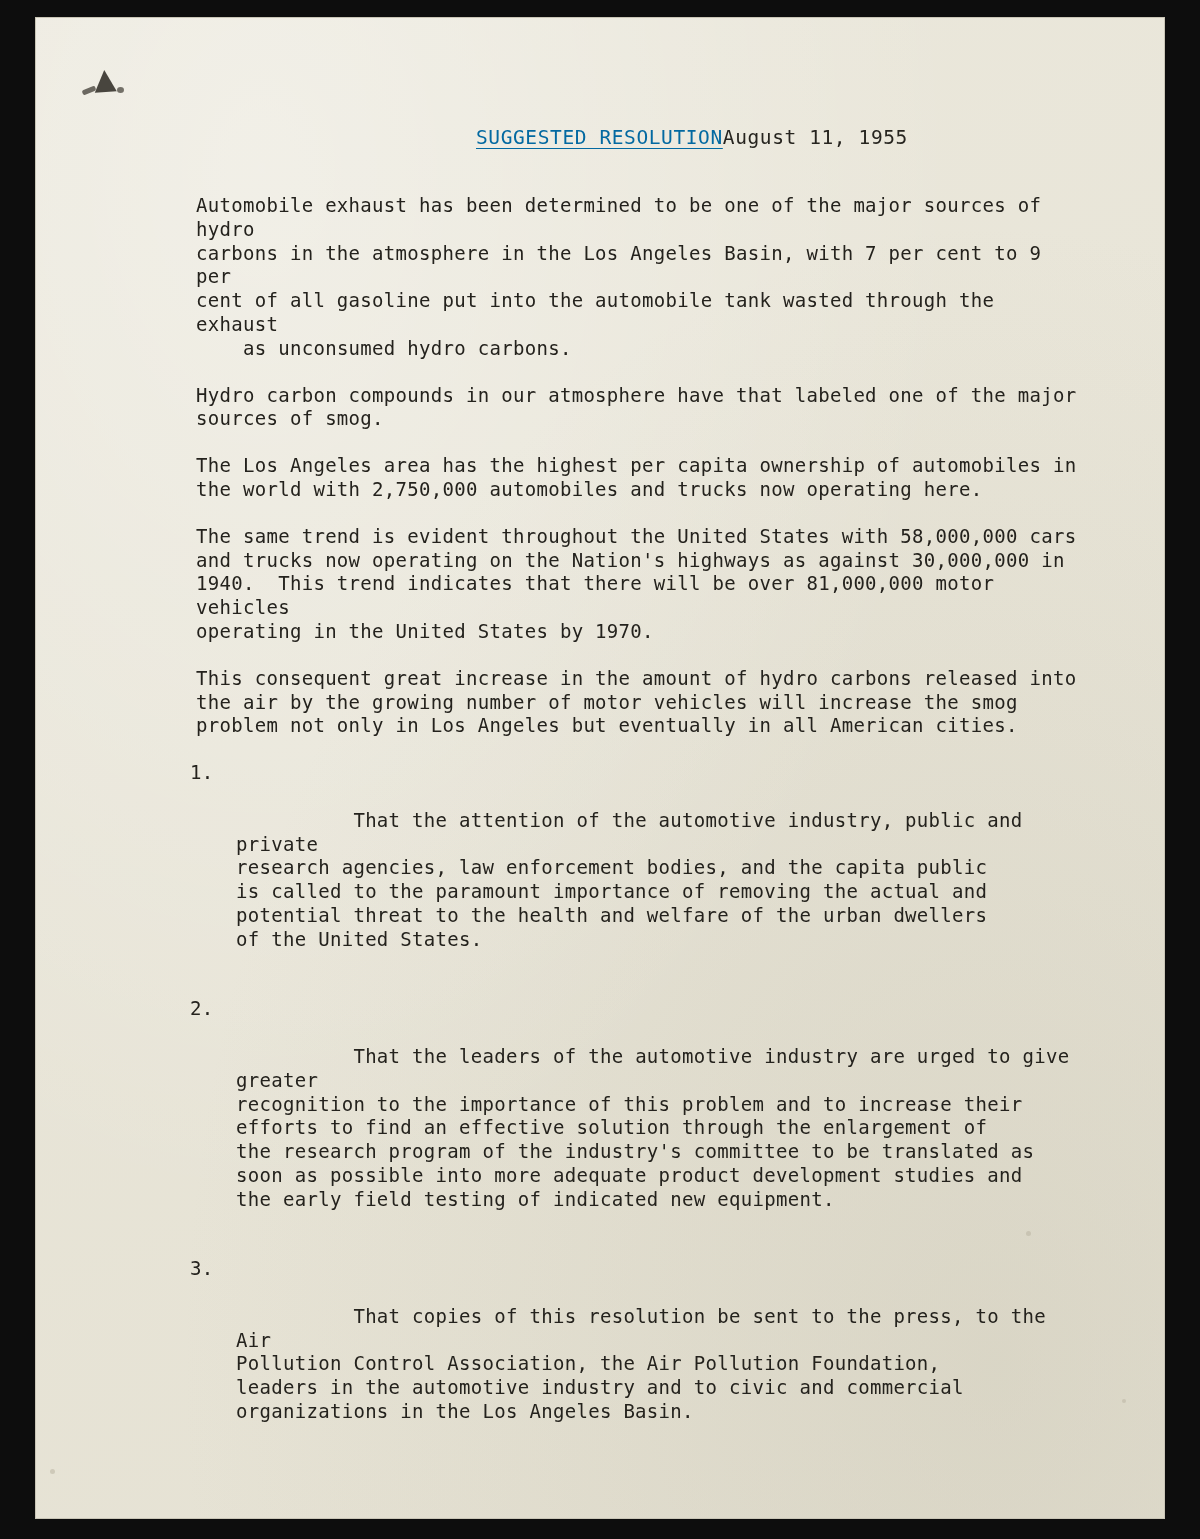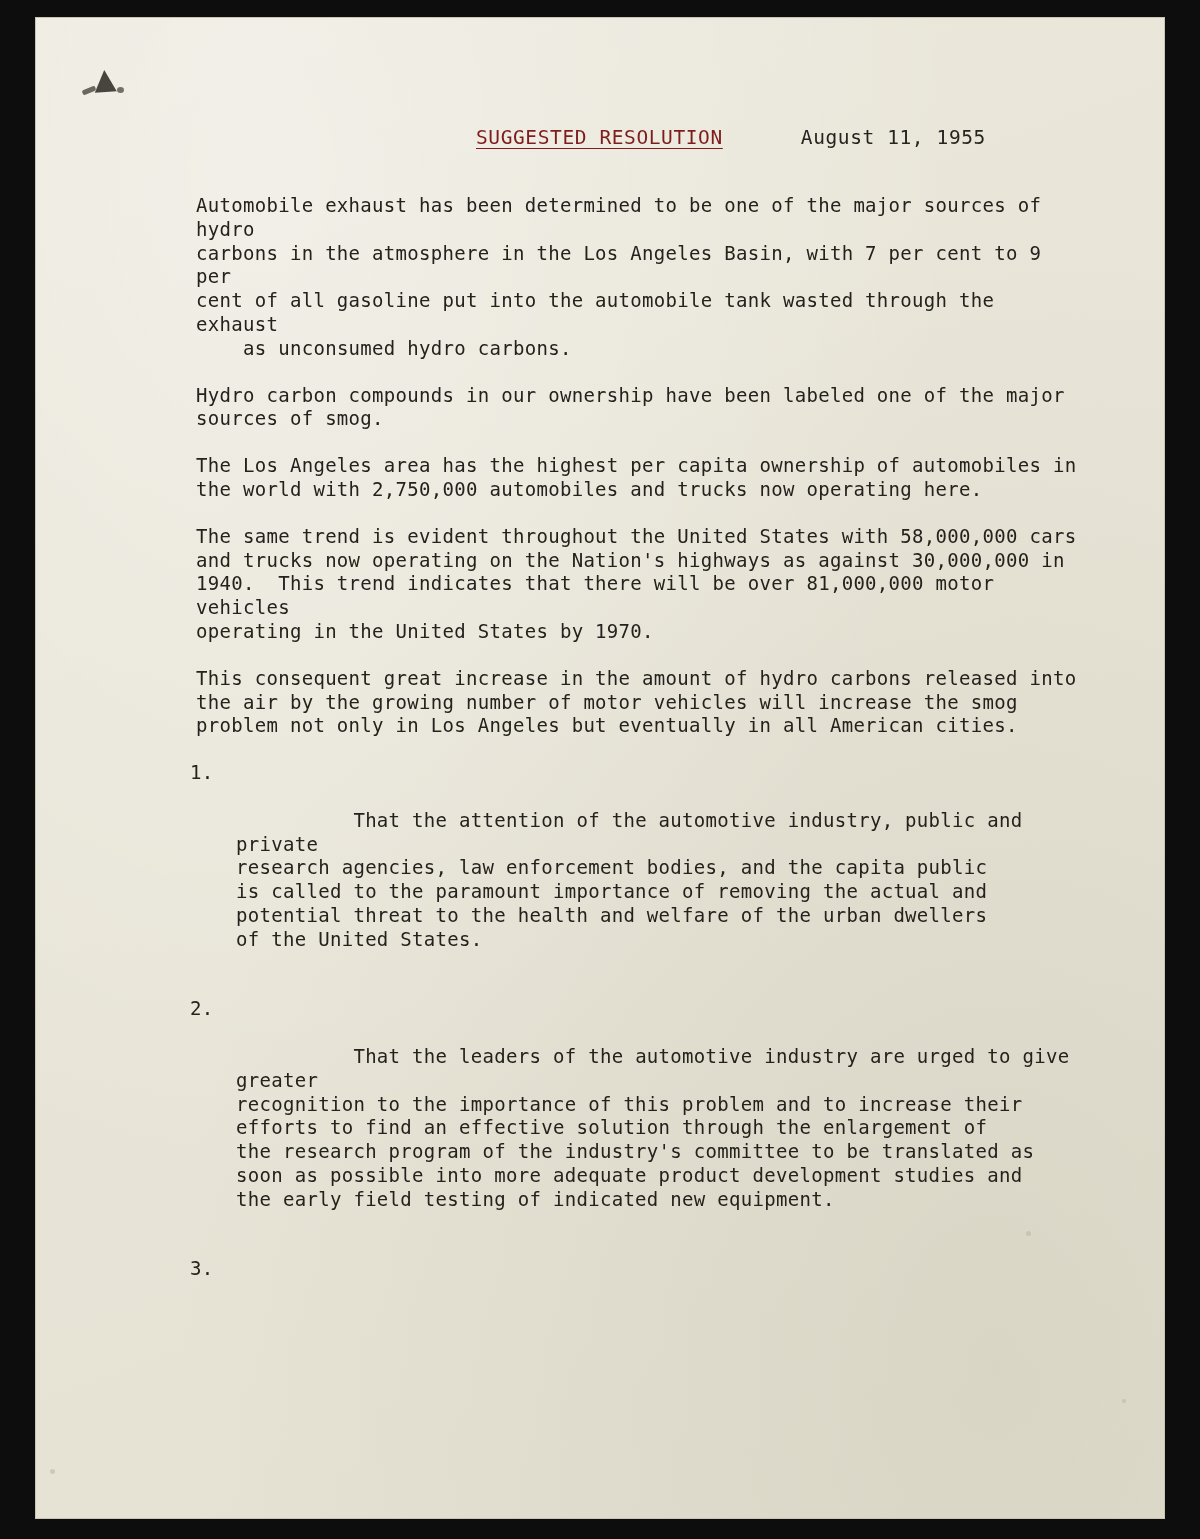--- a/index.html
+++ b/index.html
@@ -86,27 +86,26 @@
     left: 0;
     right: 0;
     top: 108px;
     display: flex;
     align-items: baseline;
     padding-left: 440px;
   }
   .doc-title {
     font-size: 19.5px;
     letter-spacing: 0.6px;
-    color: #7f1d1d;
+    color: #0369a1;
     text-decoration: underline;
     text-underline-offset: 4px;
     white-space: nowrap;
   }
   .doc-date {
-    margin-left: 78px;
     font-size: 19.5px;
     letter-spacing: 0.6px;
     color: #26241f;
     white-space: nowrap;
   }
 
   .body-block {
     position: absolute;
     left: 152px;
     top: 176px;
@@ -169,21 +168,21 @@
       <div class="doc-title">SUGGESTED RESOLUTION</div>
       <div class="doc-date">August 11, 1955</div>
     </div>
 
     <div class="body-block">
 
       <p class="para">Automobile exhaust has been determined to be one of the major sources of hydro
 carbons in the atmosphere in the Los Angeles Basin, with 7 per cent to 9 per
 cent of all gasoline put into the automobile tank wasted through the exhaust
     as unconsumed hydro carbons.</p>
-      <p class="para">Hydro carbon compounds in our ownership have been labeled one of the major
+      <p class="para">Hydro carbon compounds in our atmosphere have that labeled one of the major
 sources of smog.</p>
       <p class="para">The Los Angeles area has the highest per capita ownership of automobiles in
 the world with 2,750,000 automobiles and trucks now operating here.</p>
       <p class="para">The same trend is evident throughout the United States with 58,000,000 cars
 and trucks now operating on the Nation's highways as against 30,000,000 in
 1940.  This trend indicates that there will be over 81,000,000 motor vehicles
 operating in the United States by 1970.</p>
       <p class="para">This consequent great increase in the amount of hydro carbons released into
 the air by the growing number of motor vehicles will increase the smog
 problem not only in Los Angeles but eventually in all American cities.</p>
@@ -202,18 +201,22 @@
           <span class="num">2.</span>
           <span>That the leaders of the automotive industry are urged to give greater
 recognition to the importance of this problem and to increase their
 efforts to find an effective solution through the enlargement of
 the research program of the industry's committee to be translated as
 soon as possible into more adequate product development studies and
 the early field testing of indicated new equipment.</span>
         </li>
         <li>
           <span class="num">3.</span>
+          <span>That copies of this resolution be sent to the press, to the Air
+Pollution Control Association, the Air Pollution Foundation,
+leaders in the automotive industry and to civic and commercial
+organizations in the Los Angeles Basin.</span>
         </li>
       </ol>
 
     </div>
   </div>
 </div>
 
 </body></html>

